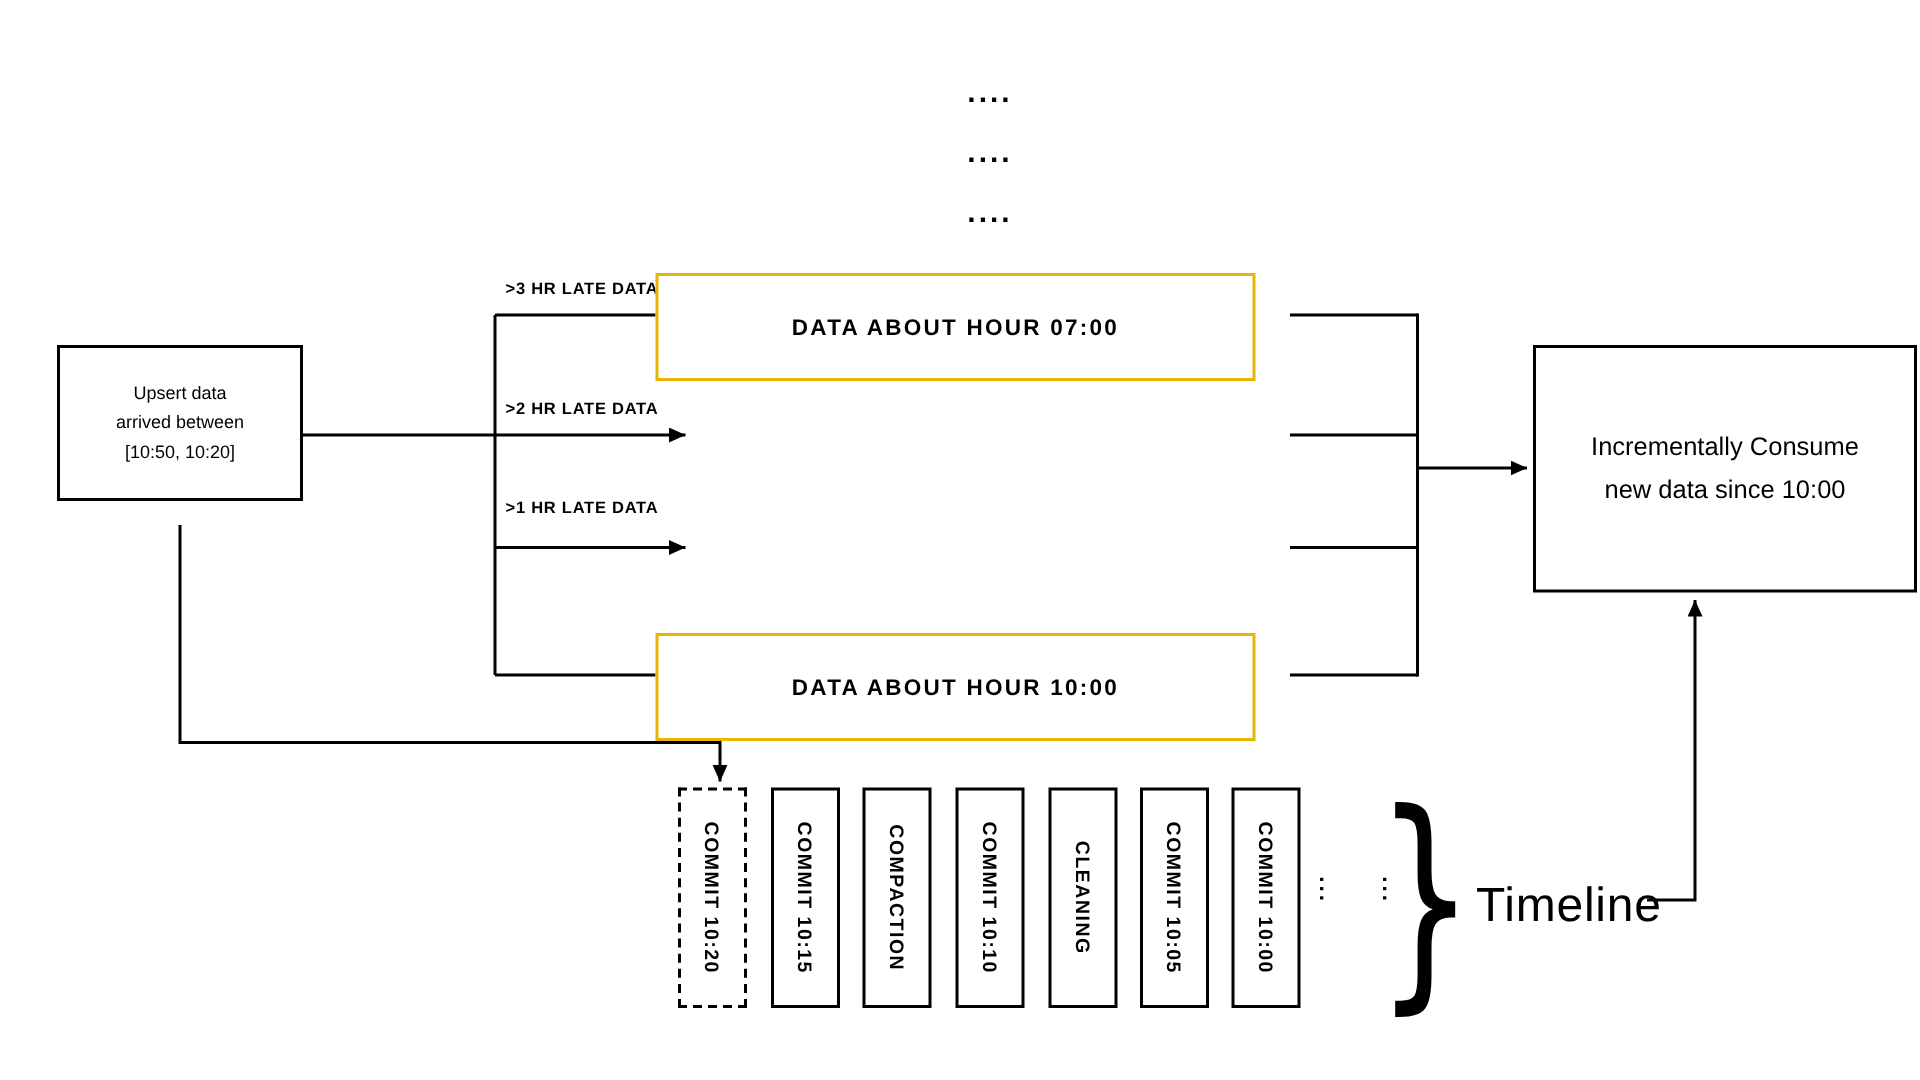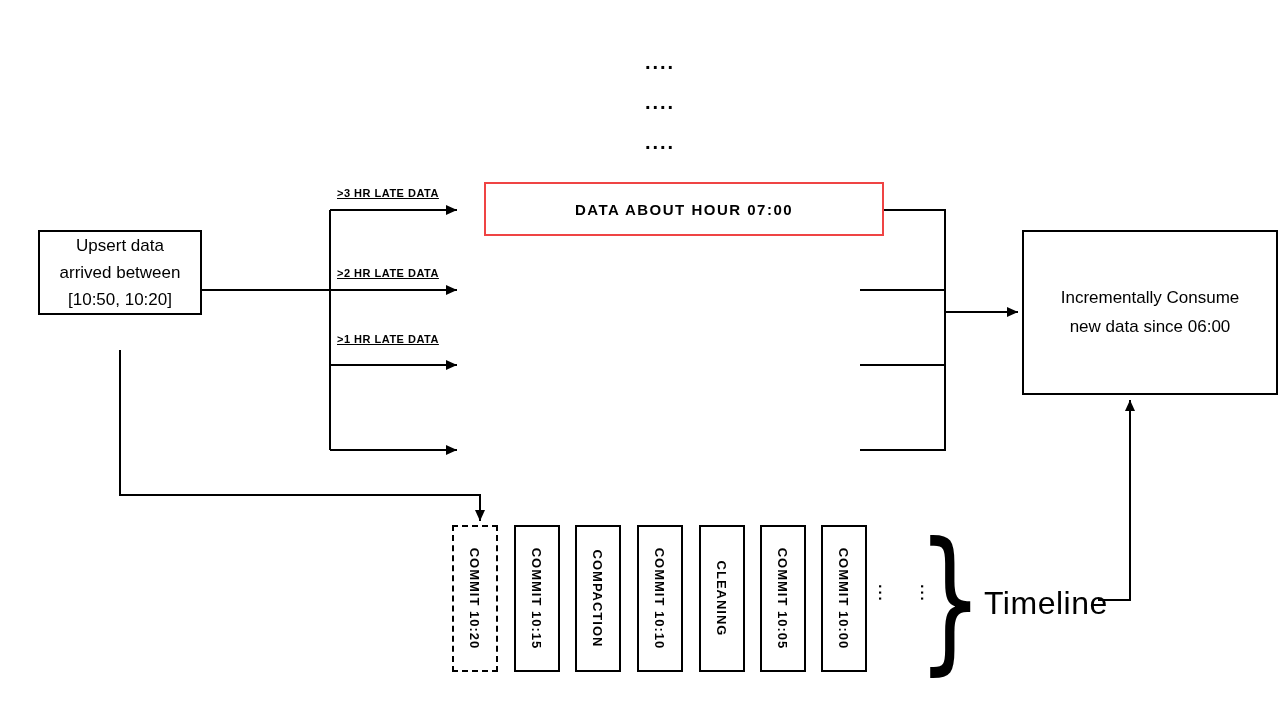--- a/index.html
+++ b/index.html
@@ -17,40 +17,39 @@
   .box {
     position: absolute;
     border: 2px solid #000;
     background: #fff;
     display: flex;
     flex-direction: column;
     align-items: center;
     justify-content: center;
     text-align: center;
   }
-  .left-box  { left: 38px;  top: 230px; width: 164px; height: 85px; font-size: 17px; line-height: 1.6; }
+  .left-box  { left: 38px;  top: 230px; width: 164px; height: 104px; font-size: 12px; line-height: 1.6; }
   .right-box { left: 1022px; top: 230px; width: 256px; height: 165px; font-size: 17px; line-height: 1.7; }
 
   .hour-box {
     position: absolute;
-    left: 484px; width: 400px; height: 54px;
-    border: 2px solid #ef4444; background: #fff;
+    left: 437px; width: 400px; height: 72px;
+    border: 2px solid #eab308; background: #fff;
     display: flex; align-items: center; justify-content: center;
     font-weight: bold; font-size: 15px; letter-spacing: 1.5px;
   }
 
   .late-label {
     position: absolute;
     left: 337px;
     font-size: 11px;
     font-weight: bold;
     letter-spacing: 0.5px;
     white-space: nowrap;
     background: #fff;
-    text-decoration: underline;
   }
 
   .tl-box {
     position: absolute;
     top: 525px; width: 46px; height: 147px;
     border: 2px solid #000; background: #fff;
     display: flex; align-items: center; justify-content: center;
     overflow: visible;
   }
   .tl-box.dashed { border-style: dashed; }
@@ -146,24 +145,27 @@
     <span>[10:50, 10:20]</span>
   </div>
 
   <div class="late-label" style="top:187px;">&gt;3 HR LATE DATA</div>
   <div class="late-label" style="top:267px;text-align:right;">&gt;2 HR LATE DATA</div>
   <div class="late-label" style="top:333px;">&gt;1 HR LATE DATA</div>
 
   <div class="hour-box" style="top:182px;">
     <span>DATA ABOUT HOUR 07:00</span>
   </div>
+  <div class="hour-box" style="top:422px;">
+    <span>DATA ABOUT HOUR 10:00</span>
+  </div>
 
   <div class="box right-box">
     <span>Incrementally Consume</span>
-    <span>new data since 06:00</span>
+    <span>new data since 10:00</span>
   </div>
 
   <div class="tl-box dashed" style="left:452px;">
     <span class="vtext">COMMIT 10:20</span>
   </div>
   <div class="tl-box" style="left:514px;">
     <span class="vtext">COMMIT 10:15</span>
   </div>
   <div class="tl-box" style="left:575px;">
     <span class="vtext">COMPACTION</span>

